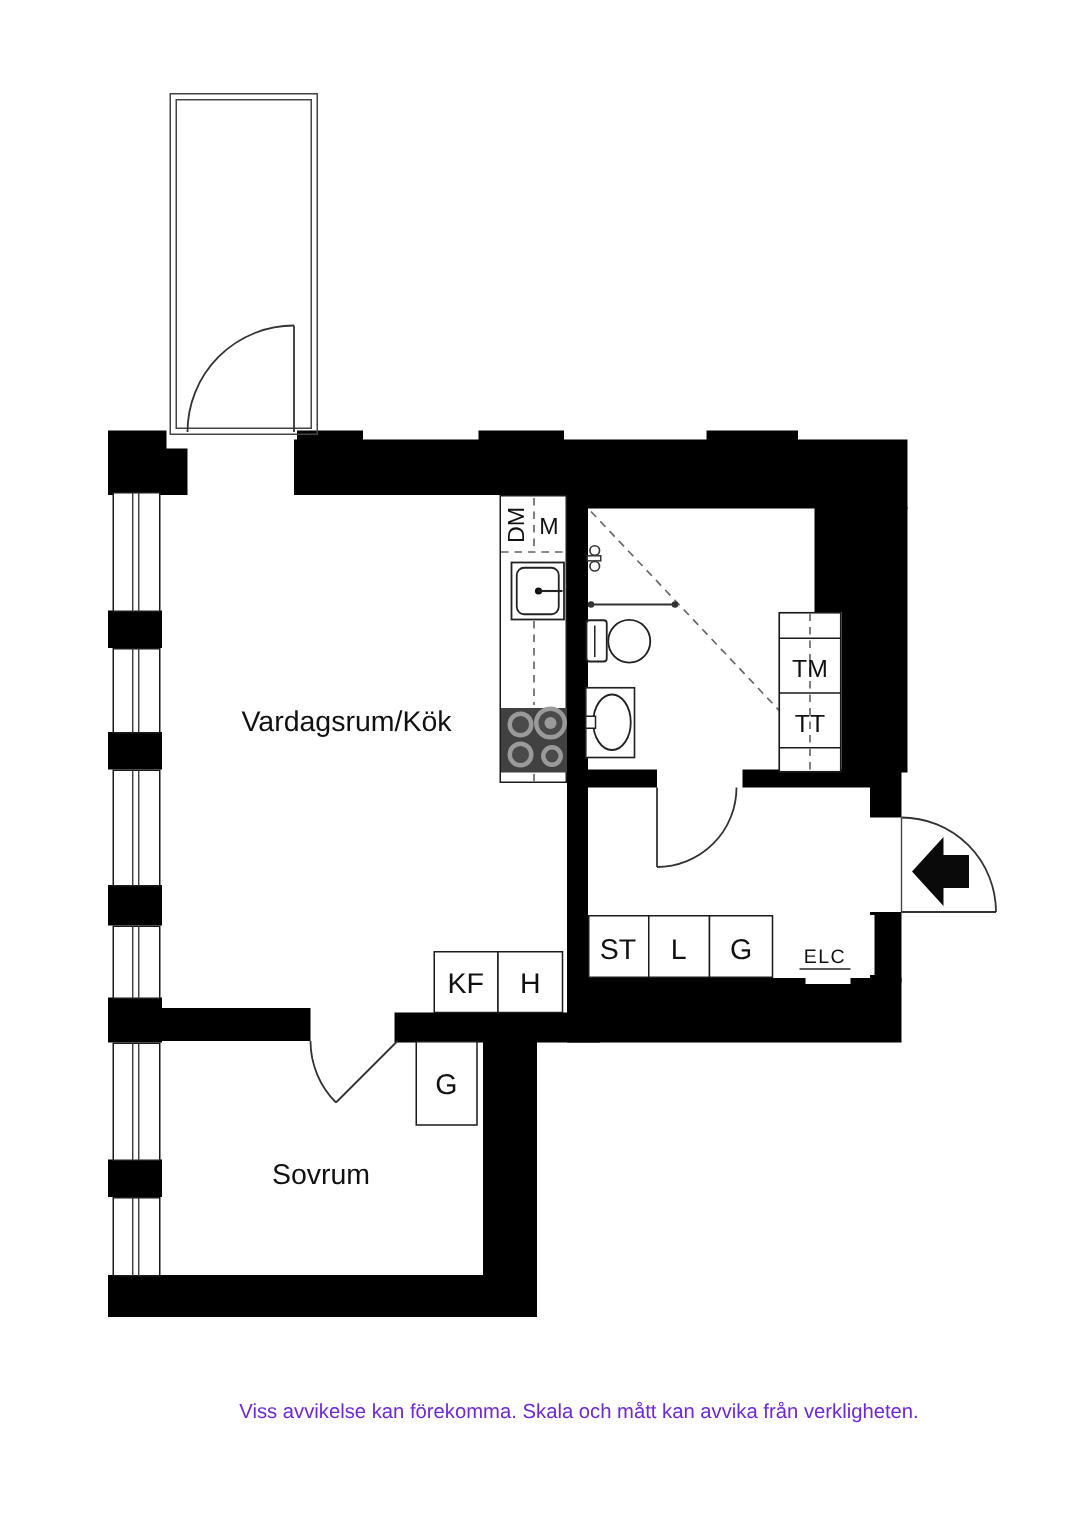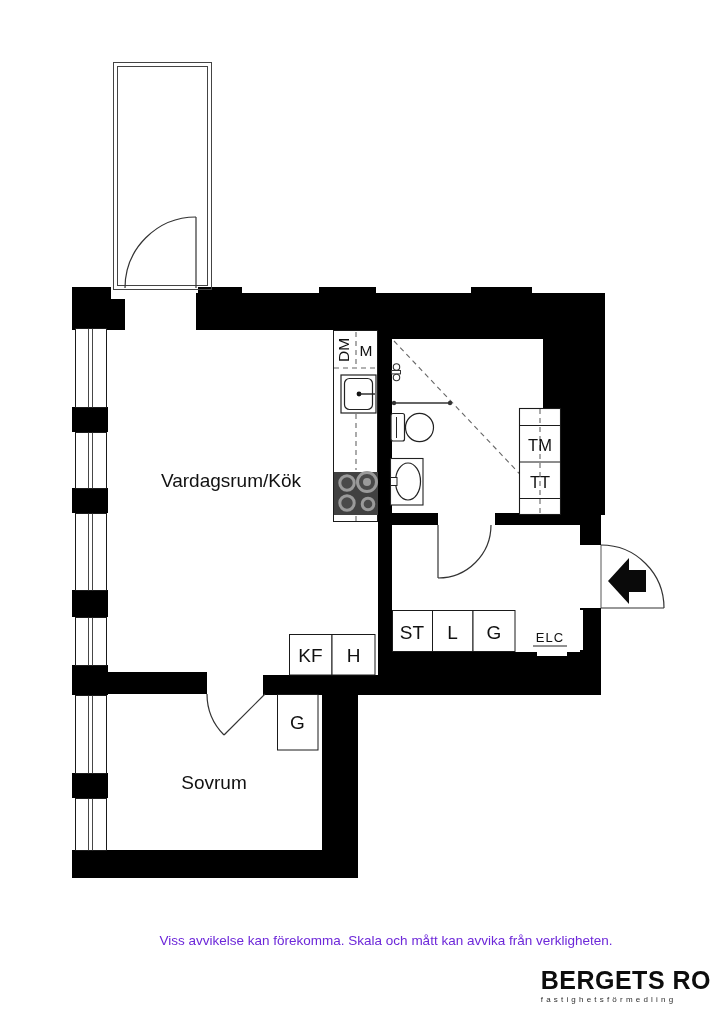--- a/index.html
+++ b/index.html
@@ -186,18 +186,14 @@
   </g>
 
   <text class="room-label" x="231" y="487" text-anchor="middle">Vardagsrum/Kök</text>
   <text class="room-label" x="214" y="789" text-anchor="middle">Sovrum</text>
   <text class="small-label" x="349" y="350" text-anchor="middle" transform="rotate(-90 349 350)">DM</text>
   <text class="small-label" x="366" y="356" text-anchor="middle">M</text>
 </svg>
 
 <div class="disclaimer">Viss avvikelse kan förekomma. Skala och mått kan avvika från verkligheten.</div>
 
-<div class="brand">
-  <div class="brand-name">BERGETS RO</div>
-  <div class="brand-tagline">fastighetsförmedling</div>
-</div>
 
 </div>
 
 </body></html>

